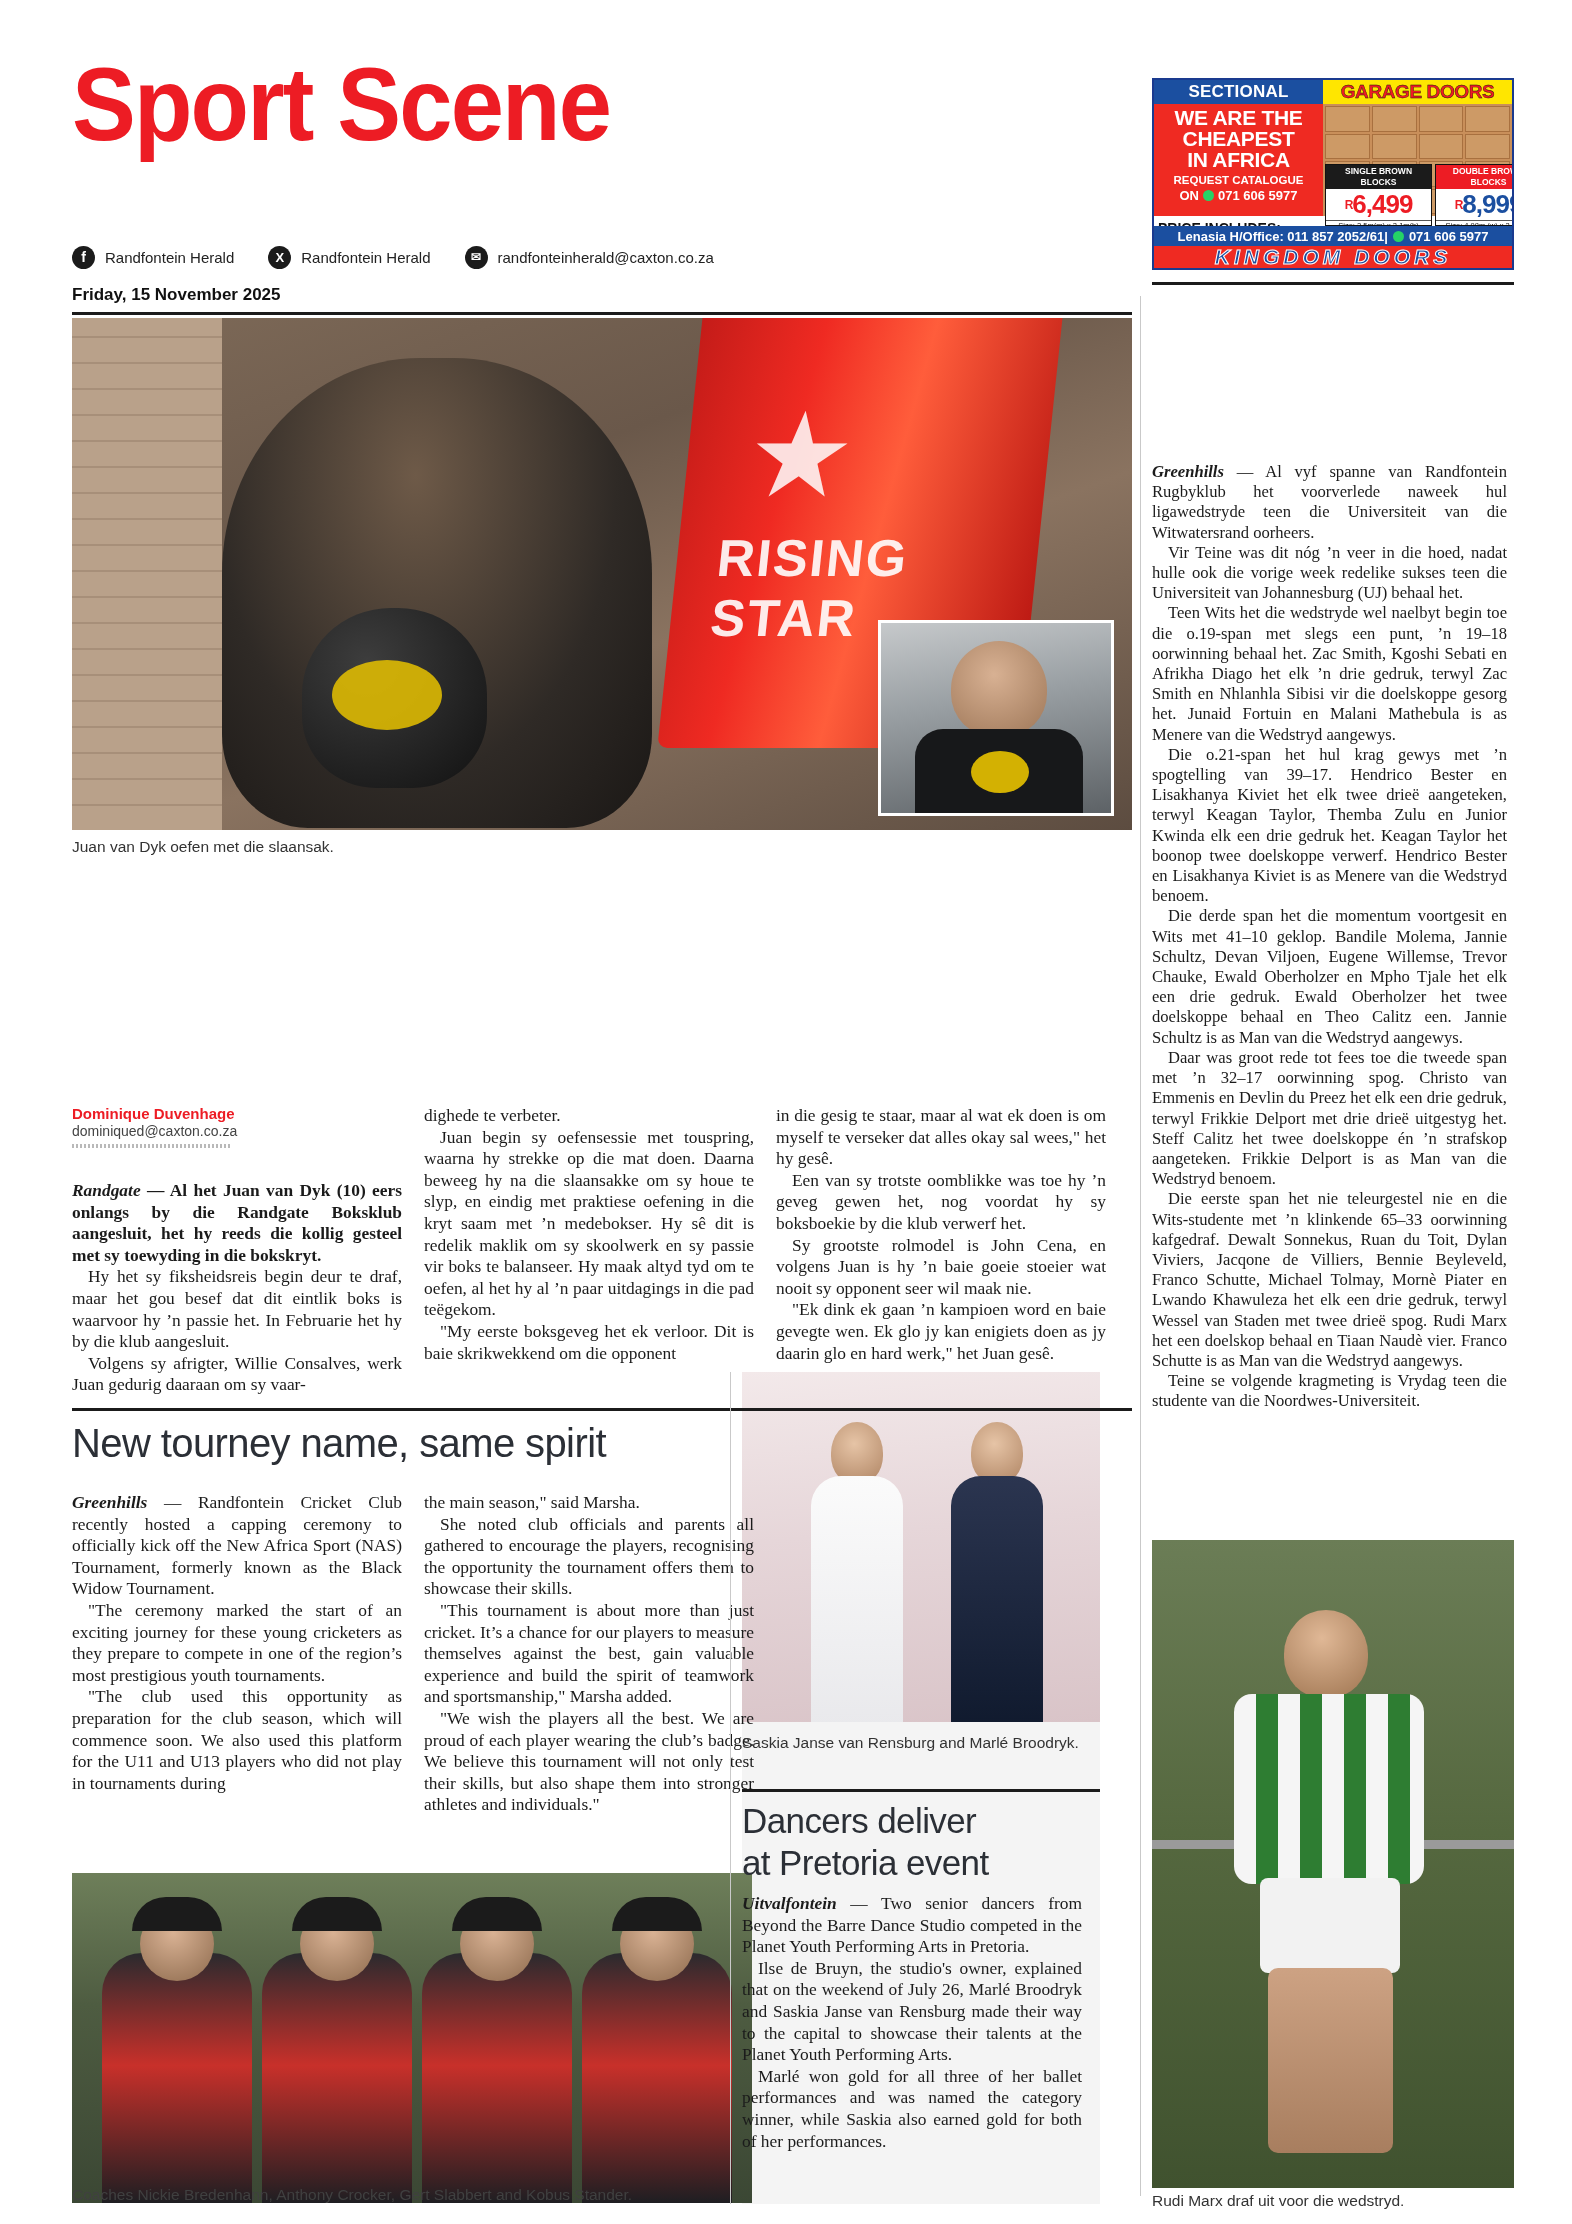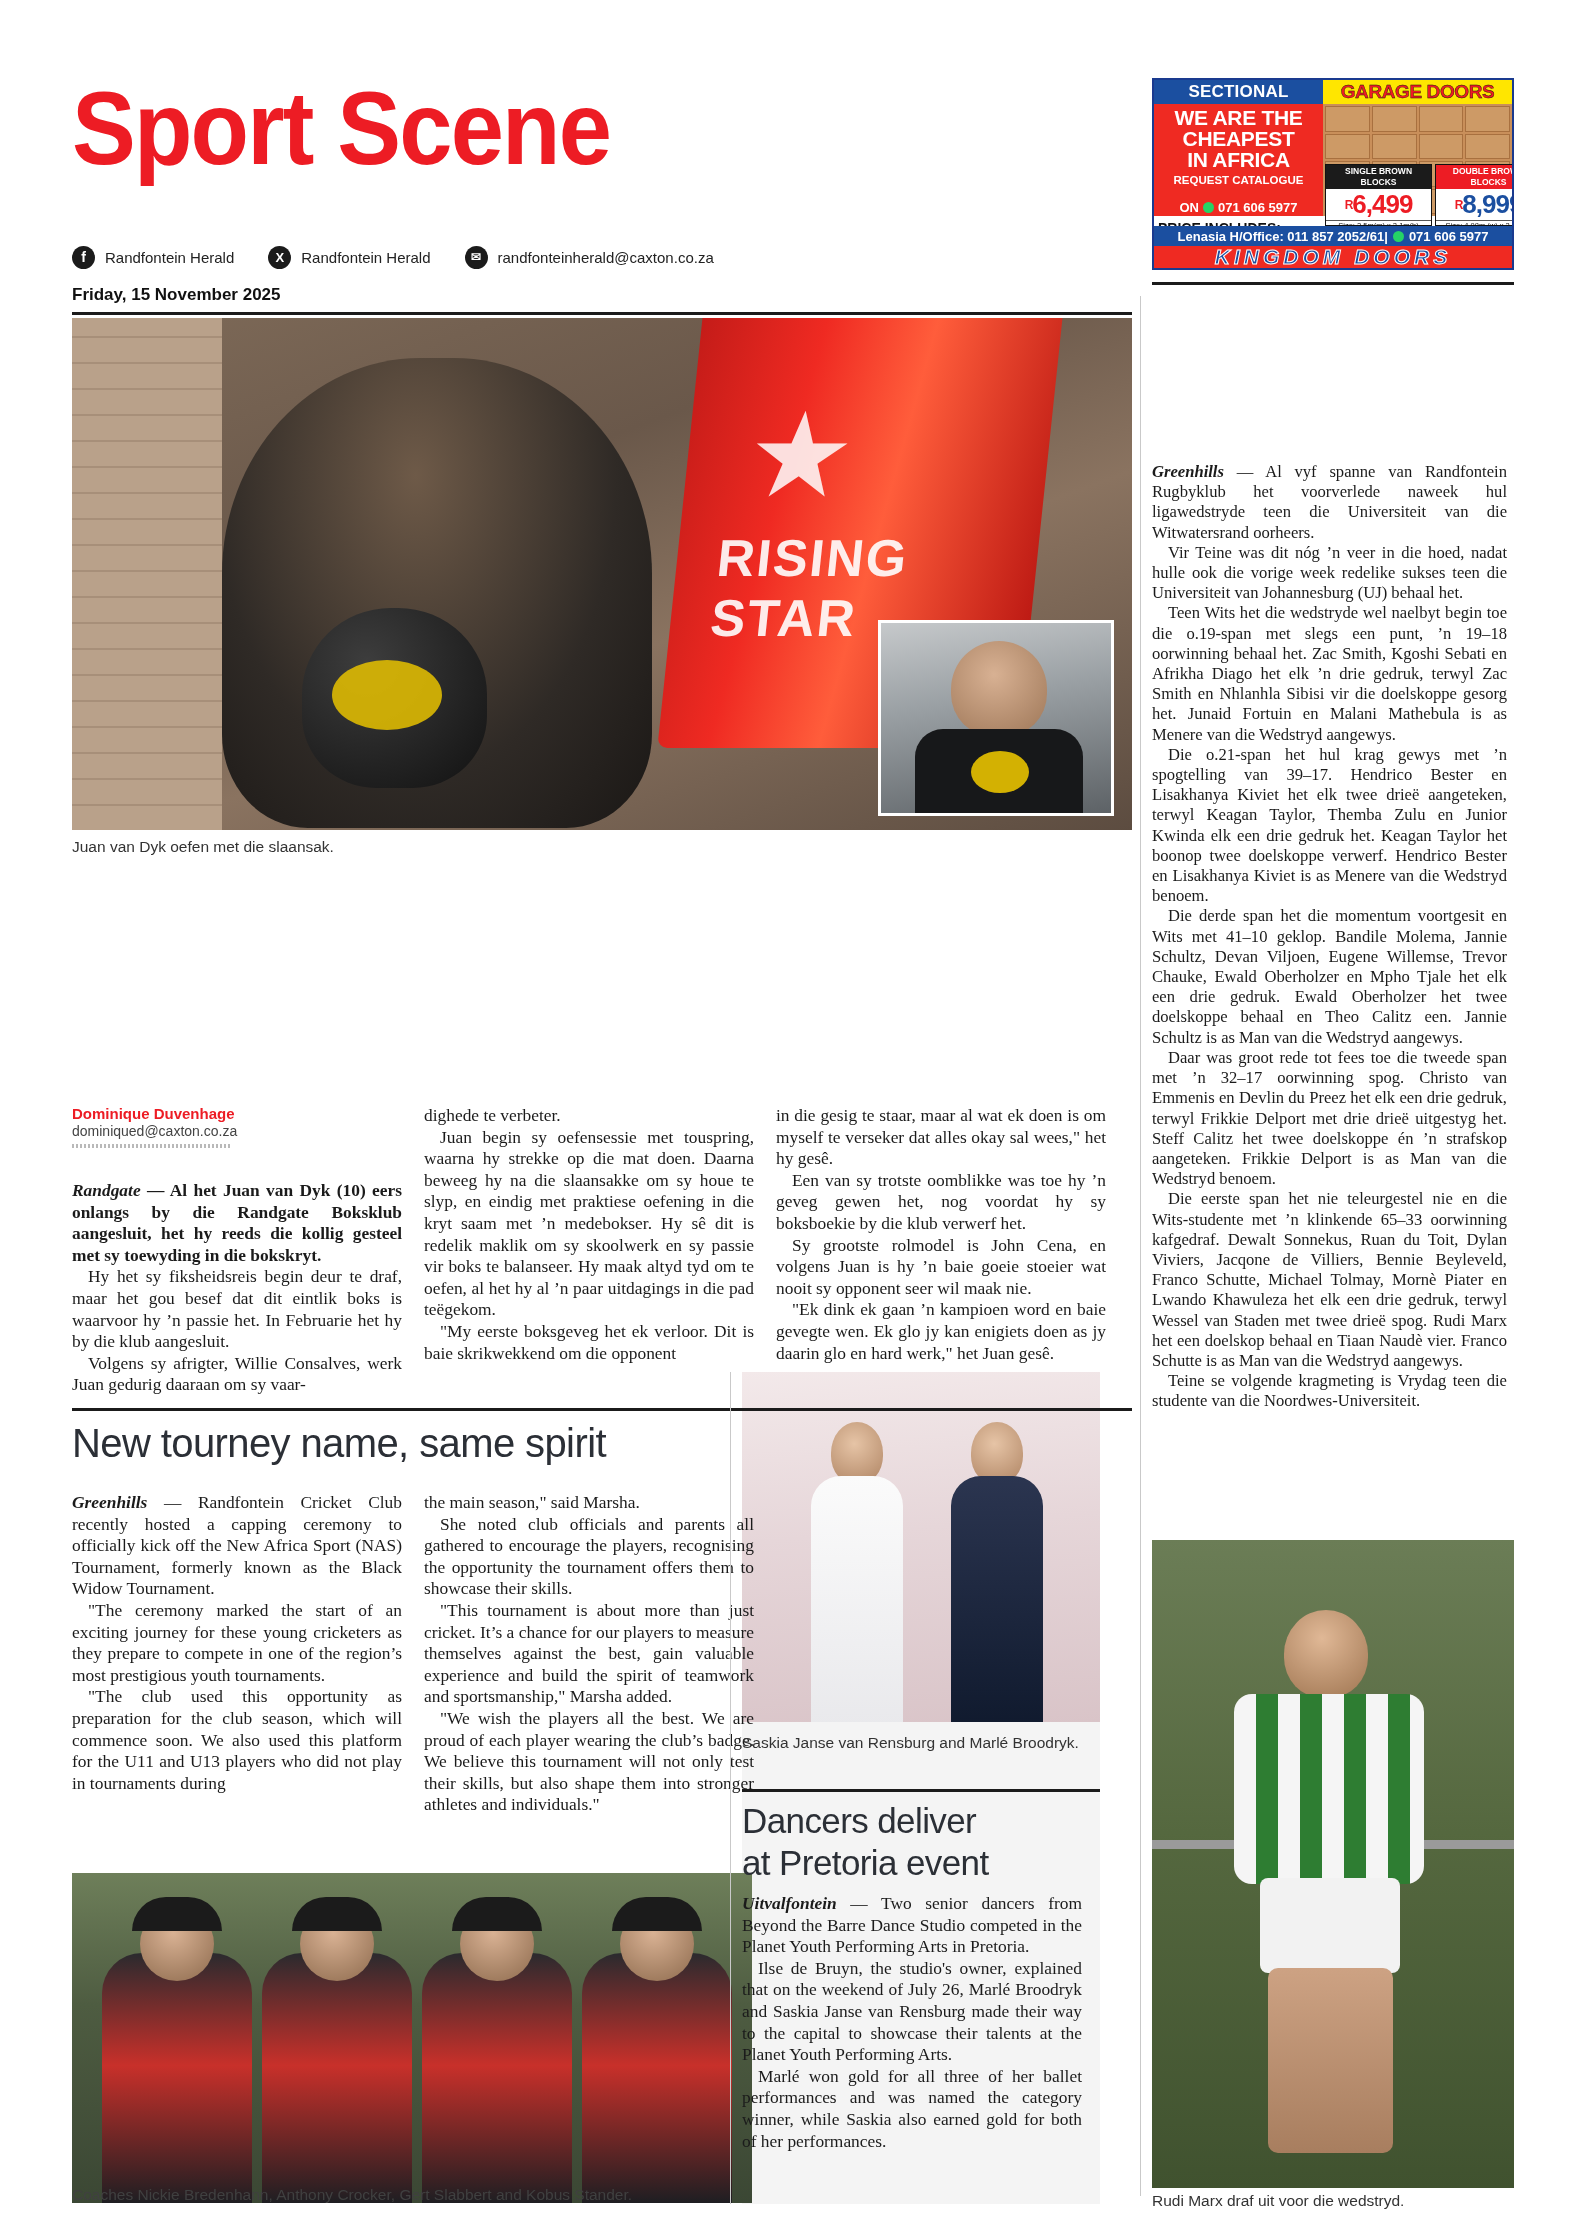--- a/index.html
+++ b/index.html
@@ -7,21 +7,21 @@
   body {
     background: #ffffff;
     font-family: "Liberation Serif", serif;
     color: #111;
     position: relative;
     overflow: hidden;
   }
   .page { position: relative; width: 1572px; height: 2224px; background:#fff; }
 
   
-  .masthead { position:absolute; left:72px; top:52px; width:700px; height:190px; z-index:6;margin-top:24px; }
+  .masthead { position:absolute; left:72px; top:52px; width:700px; height:190px; z-index:6; }
   .masthead-title {
     font-family:"Liberation Sans", sans-serif;
     font-weight:bold;
     font-size:104px;
     line-height:104px;
     color:#ed1c24;
     letter-spacing:-2px;
     transform: scaleX(0.92);
     transform-origin: left top;
     white-space:nowrap;
@@ -58,21 +58,21 @@
   .ad-sectional { flex:0 0 169px; background:#1b4fa0; color:#fff; font-weight:bold;
     font-size:17px; display:flex; align-items:center; justify-content:center; letter-spacing:0.2px; }
   .ad-garage { flex:1; background:#ffe600; color:#ed1c24; font-weight:bold; font-size:19px;
     display:flex; align-items:center; justify-content:center; letter-spacing:-0.4px;
     -webkit-text-stroke:0.4px #111; }
   .ad-mid { display:flex; height:112px; }
   .ad-left { flex:0 0 169px; background:#ef2a22; color:#fff; padding:3px 4px 2px;
     display:flex; flex-direction:column; align-items:center; }
   .ad-cheap { font-weight:bold; font-size:21px; line-height:21px; text-align:center; letter-spacing:-0.3px;}
   .ad-req { font-weight:bold; font-size:11.5px; line-height:12.5px; text-align:center; margin-top:4px; }
-  .ad-phone { font-weight:bold; font-size:13px; display:flex; align-items:center; gap:4px; margin-top:13px;text-align:center;}
+  .ad-phone { font-weight:bold; font-size:13px; display:flex; align-items:center; gap:4px; margin-top:1px;text-align:center;}
   .wa { width:11px; height:11px; border-radius:50%; background:#25d366; display:inline-block; }
   .ad-right { flex:1; position:relative; background:#c98f5a; }
   .door-grid { position:absolute; inset:0; display:grid; grid-template-columns:repeat(4,1fr);
     grid-template-rows:repeat(4,1fr); gap:2px; padding:2px; }
   .door-panel { background:#cd9a66; border:1px solid #a8703f; }
   .ad-prices { position:absolute; left:169px; bottom:42px; width:221px; height:62px; display:flex; gap:3px; padding:0 2px; }
   .price-card { flex:1; background:#fff; border:1px solid #111; display:flex; flex-direction:column; }
   .price-hd { background:#1b1b1b; color:#fff; font-size:8.5px; font-weight:bold; text-align:center; line-height:11px; padding:1px 0; }
   .price-hd.blue { background:#ed1c24; }
   .price-val { flex:1; display:flex; align-items:center; justify-content:center;

